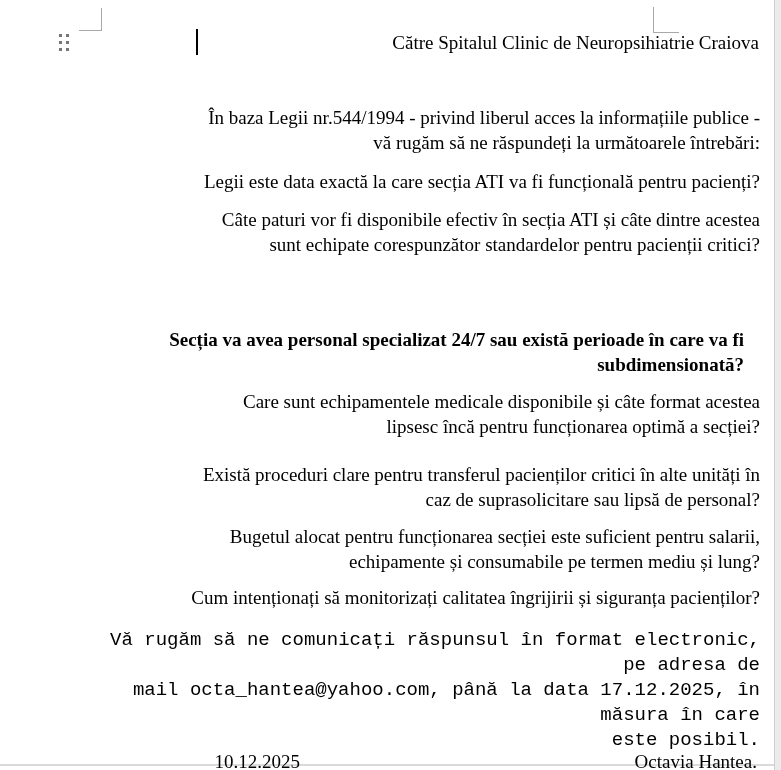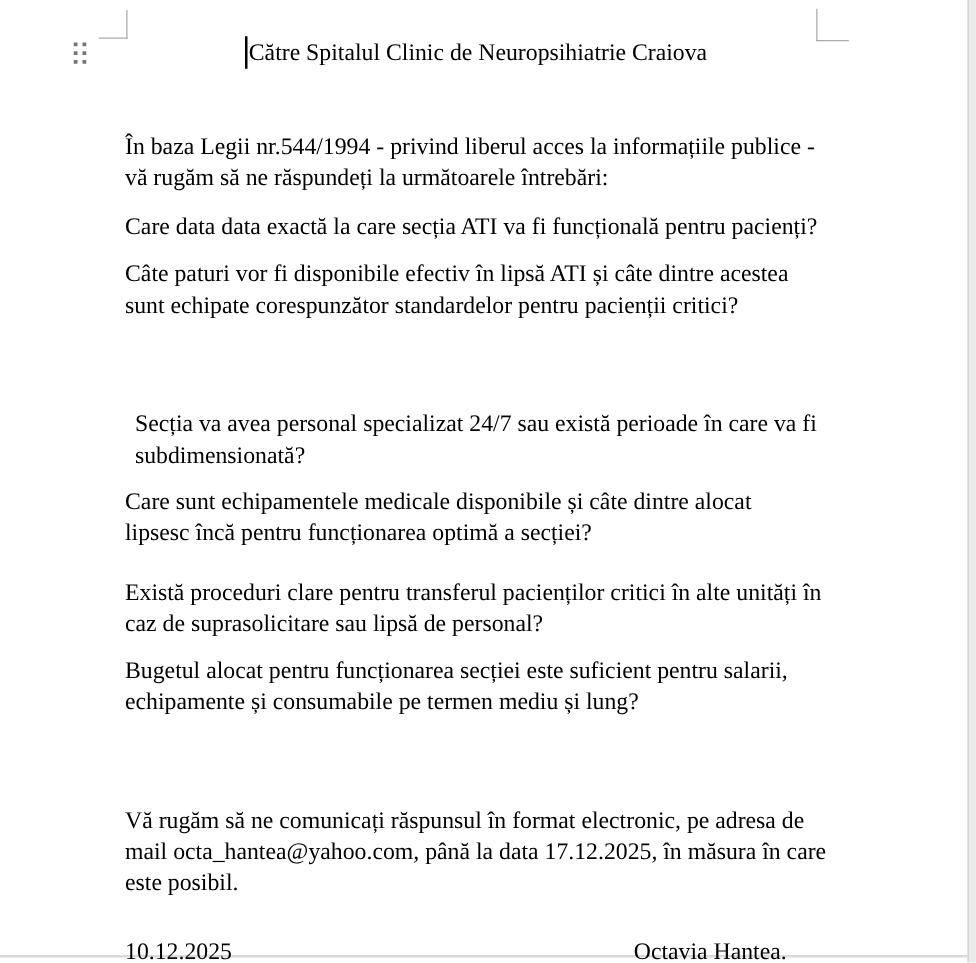--- a/index.html
+++ b/index.html
@@ -10,20 +10,21 @@
     overflow: hidden;
     background: #ffffff;
     font-family: "Liberation Serif", "DejaVu Serif", serif;
   }
   .page {
     position: absolute;
     left: 0; top: 0;
     width: 774px;
     height: 770px;
     background: #ffffff;
+    text-align: right;
   }
   .txt {
     position: absolute;
     font-size: 19px;
     line-height: 25px;
     color: #000000;
     white-space: pre-line;
     width: 660px;
   }
   .title {
@@ -116,32 +117,33 @@
     <i></i>
       <i></i>
   </div>
 
   <div class="caret"></div>
 
   <div class="txt title">Către Spitalul Clinic de Neuropsihiatrie Craiova</div>
 
   <div class="txt" style="left:100px; top:105px;">În baza Legii nr.544/1994 - privind liberul acces la informațiile publice -
 vă rugăm să ne răspundeți la următoarele întrebări:</div>
-  <div class="txt" style="left:100px; top:169px;">Care data data exactă la care secția ATI va fi funcțională pentru pacienți?</div>
-  <div class="txt" style="left:100px; top:207px;">Câte paturi vor fi disponibile efectiv în lipsă ATI și câte dintre acestea
+  <div class="txt" style="left:100px; top:169px;">Legii este data exactă la care secția ATI va fi funcțională pentru pacienți?</div>
+  <div class="txt" style="left:100px; top:207px;">Câte paturi vor fi disponibile efectiv în secția ATI și câte dintre acestea
 sunt echipate corespunzător standardelor pentru pacienții critici?</div>
-  <div class="txt" style="left:108px; top:327px;">Secția va avea personal specializat 24/7 sau există perioade în care va fi
+  <div class="txt" style="left:84px; top:327px;font-weight:bold;">Secția va avea personal specializat 24/7 sau există perioade în care va fi
 subdimensionată?</div>
-  <div class="txt" style="left:100px; top:389px;">Care sunt echipamentele medicale disponibile și câte dintre alocat
+  <div class="txt" style="left:100px; top:389px;">Care sunt echipamentele medicale disponibile și câte format acestea
 lipsesc încă pentru funcționarea optimă a secției?</div>
   <div class="txt" style="left:100px; top:462px;">Există proceduri clare pentru transferul pacienților critici în alte unități în
 caz de suprasolicitare sau lipsă de personal?</div>
   <div class="txt" style="left:100px; top:524px;">Bugetul alocat pentru funcționarea secției este suficient pentru salarii,
 echipamente și consumabile pe termen mediu și lung?</div>
-  <div class="txt" style="left:100px; top:644px;">Vă rugăm să ne comunicați răspunsul în format electronic, pe adresa de
+  <div class="txt" style="left:100px; top:585px;">Cum intenționați să monitorizați calitatea îngrijirii și siguranța pacienților?</div>
+  <div class="txt" style="left:100px; top:628px;font-family:Liberation Mono, monospace;">Vă rugăm să ne comunicați răspunsul în format electronic, pe adresa de
 mail octa_hantea@yahoo.com, până la data 17.12.2025, în măsura în care
 este posibil.</div>
 
   <div class="bottom-line"></div>
 
   <div class="txt date-line">10.12.2025</div>
   <div class="txt sig-line">Octavia Hantea.</div>
 
 </div>
 

